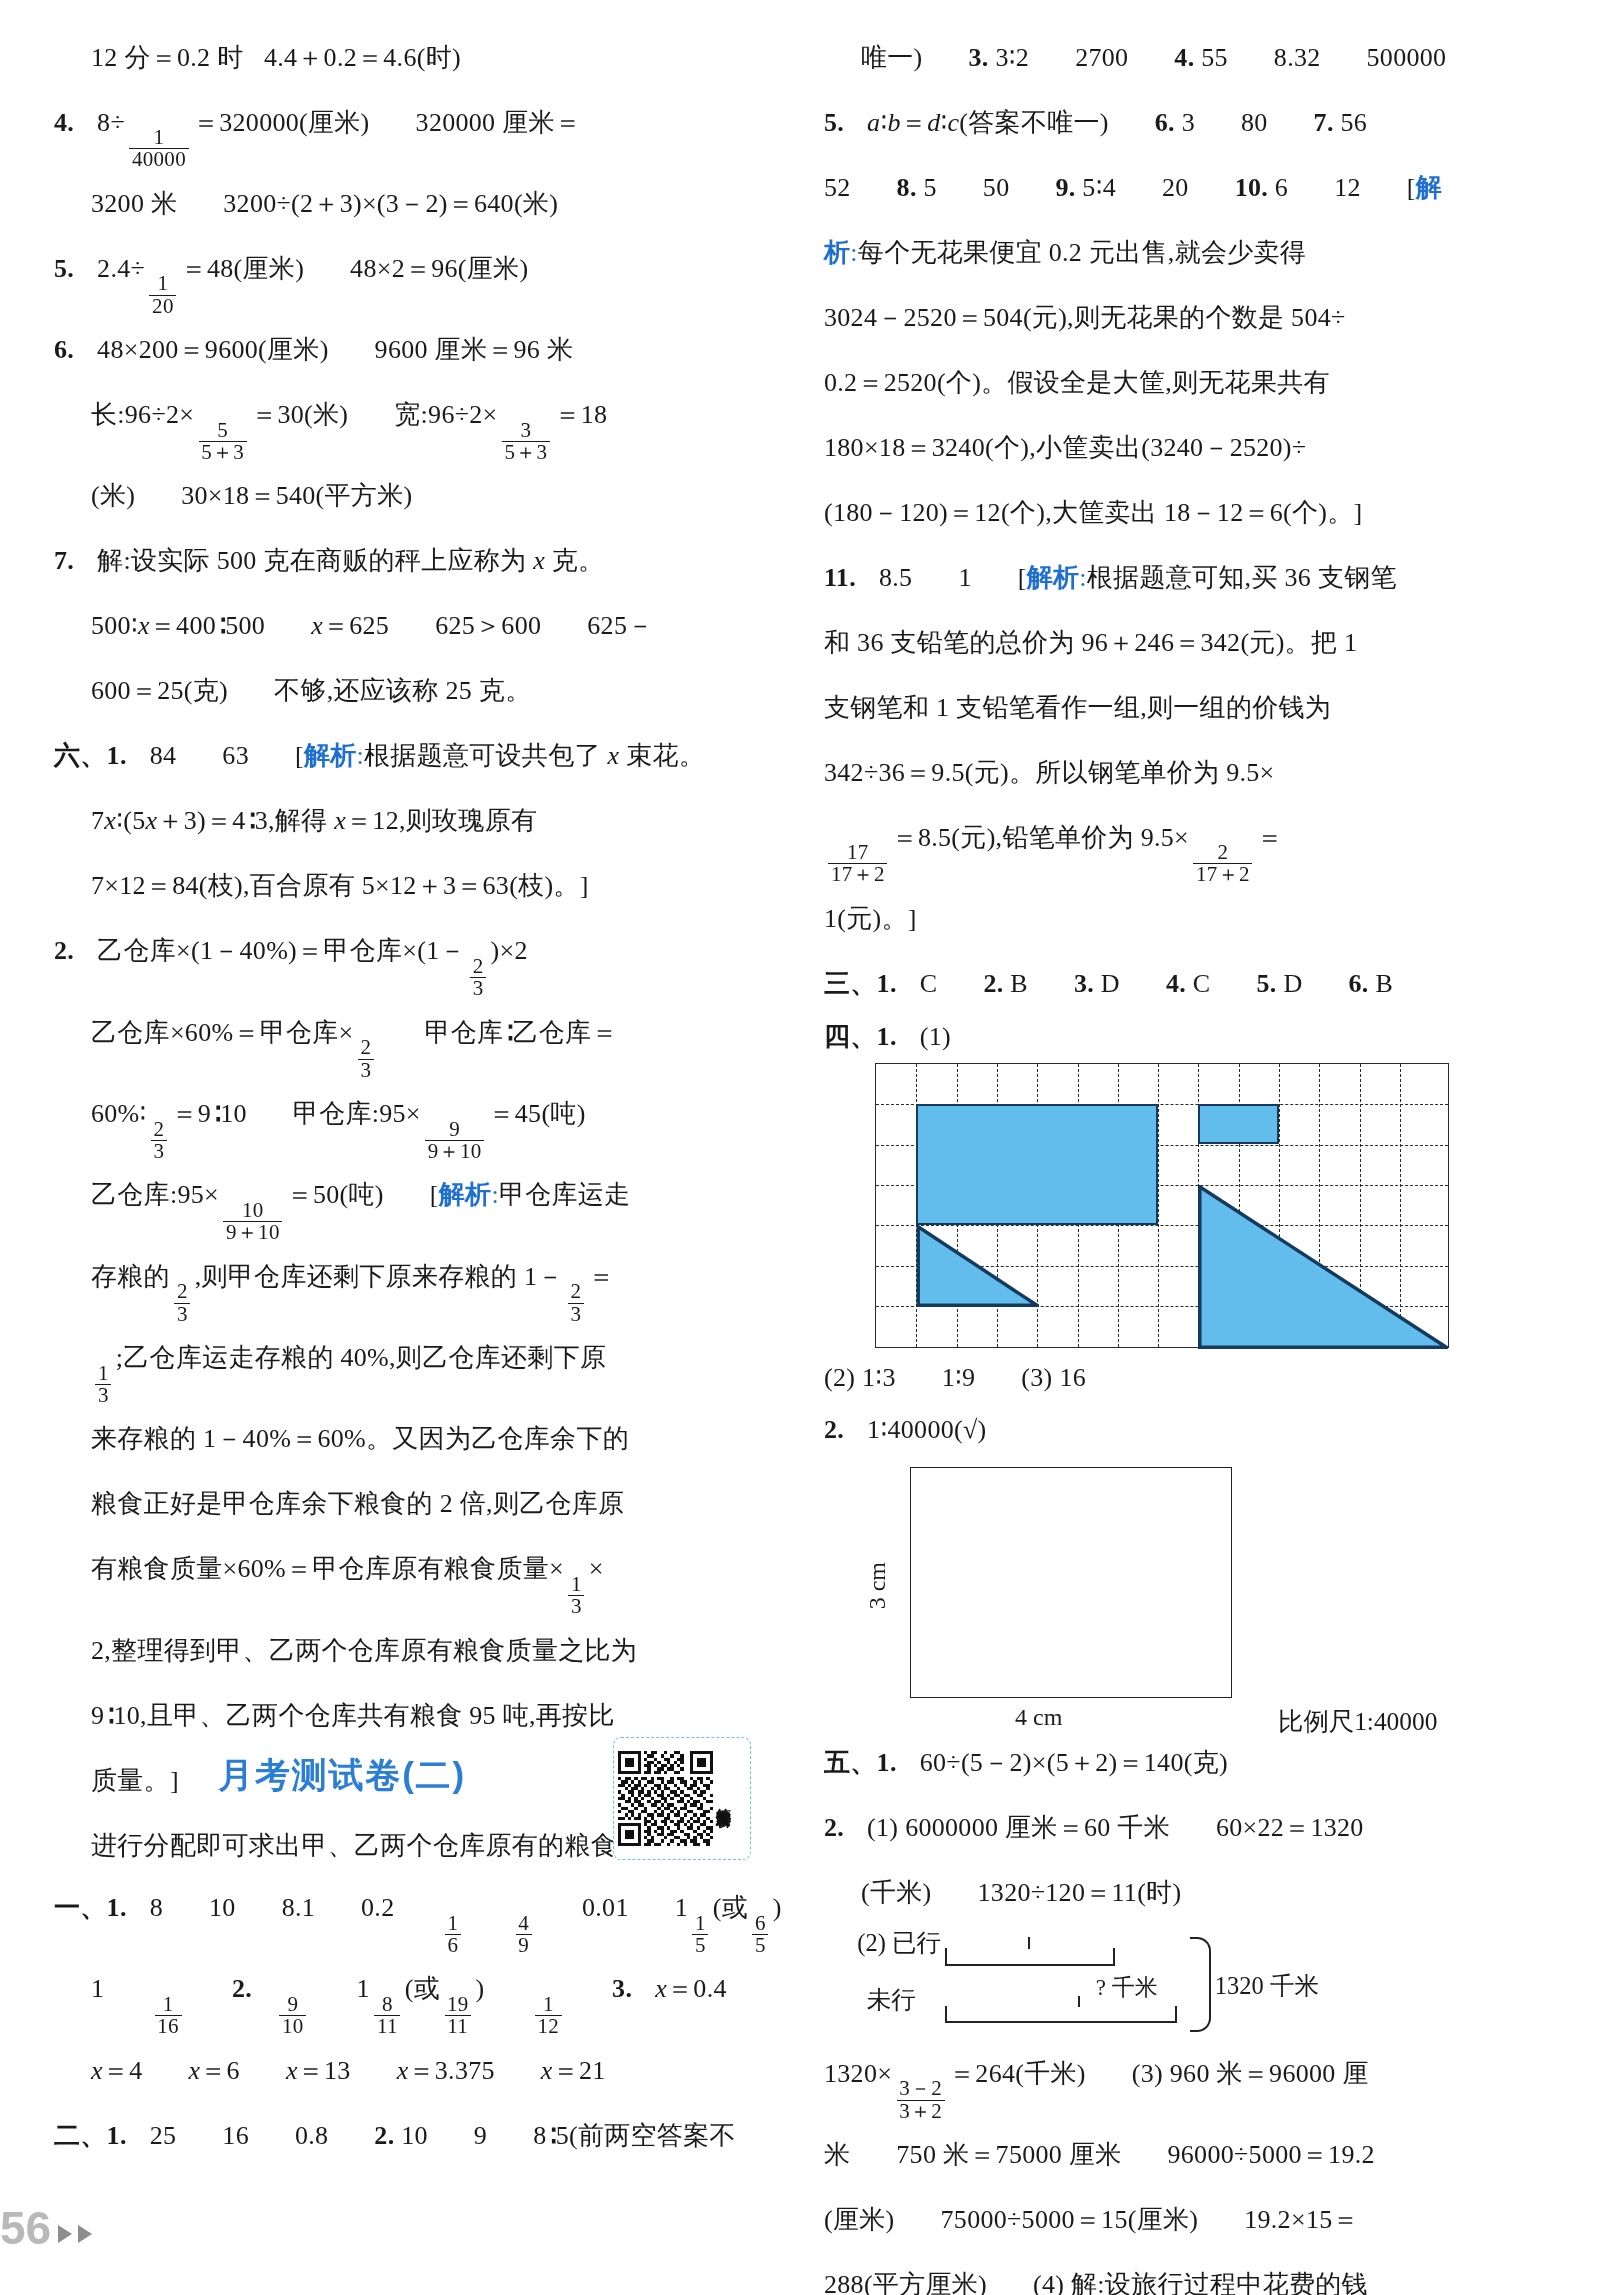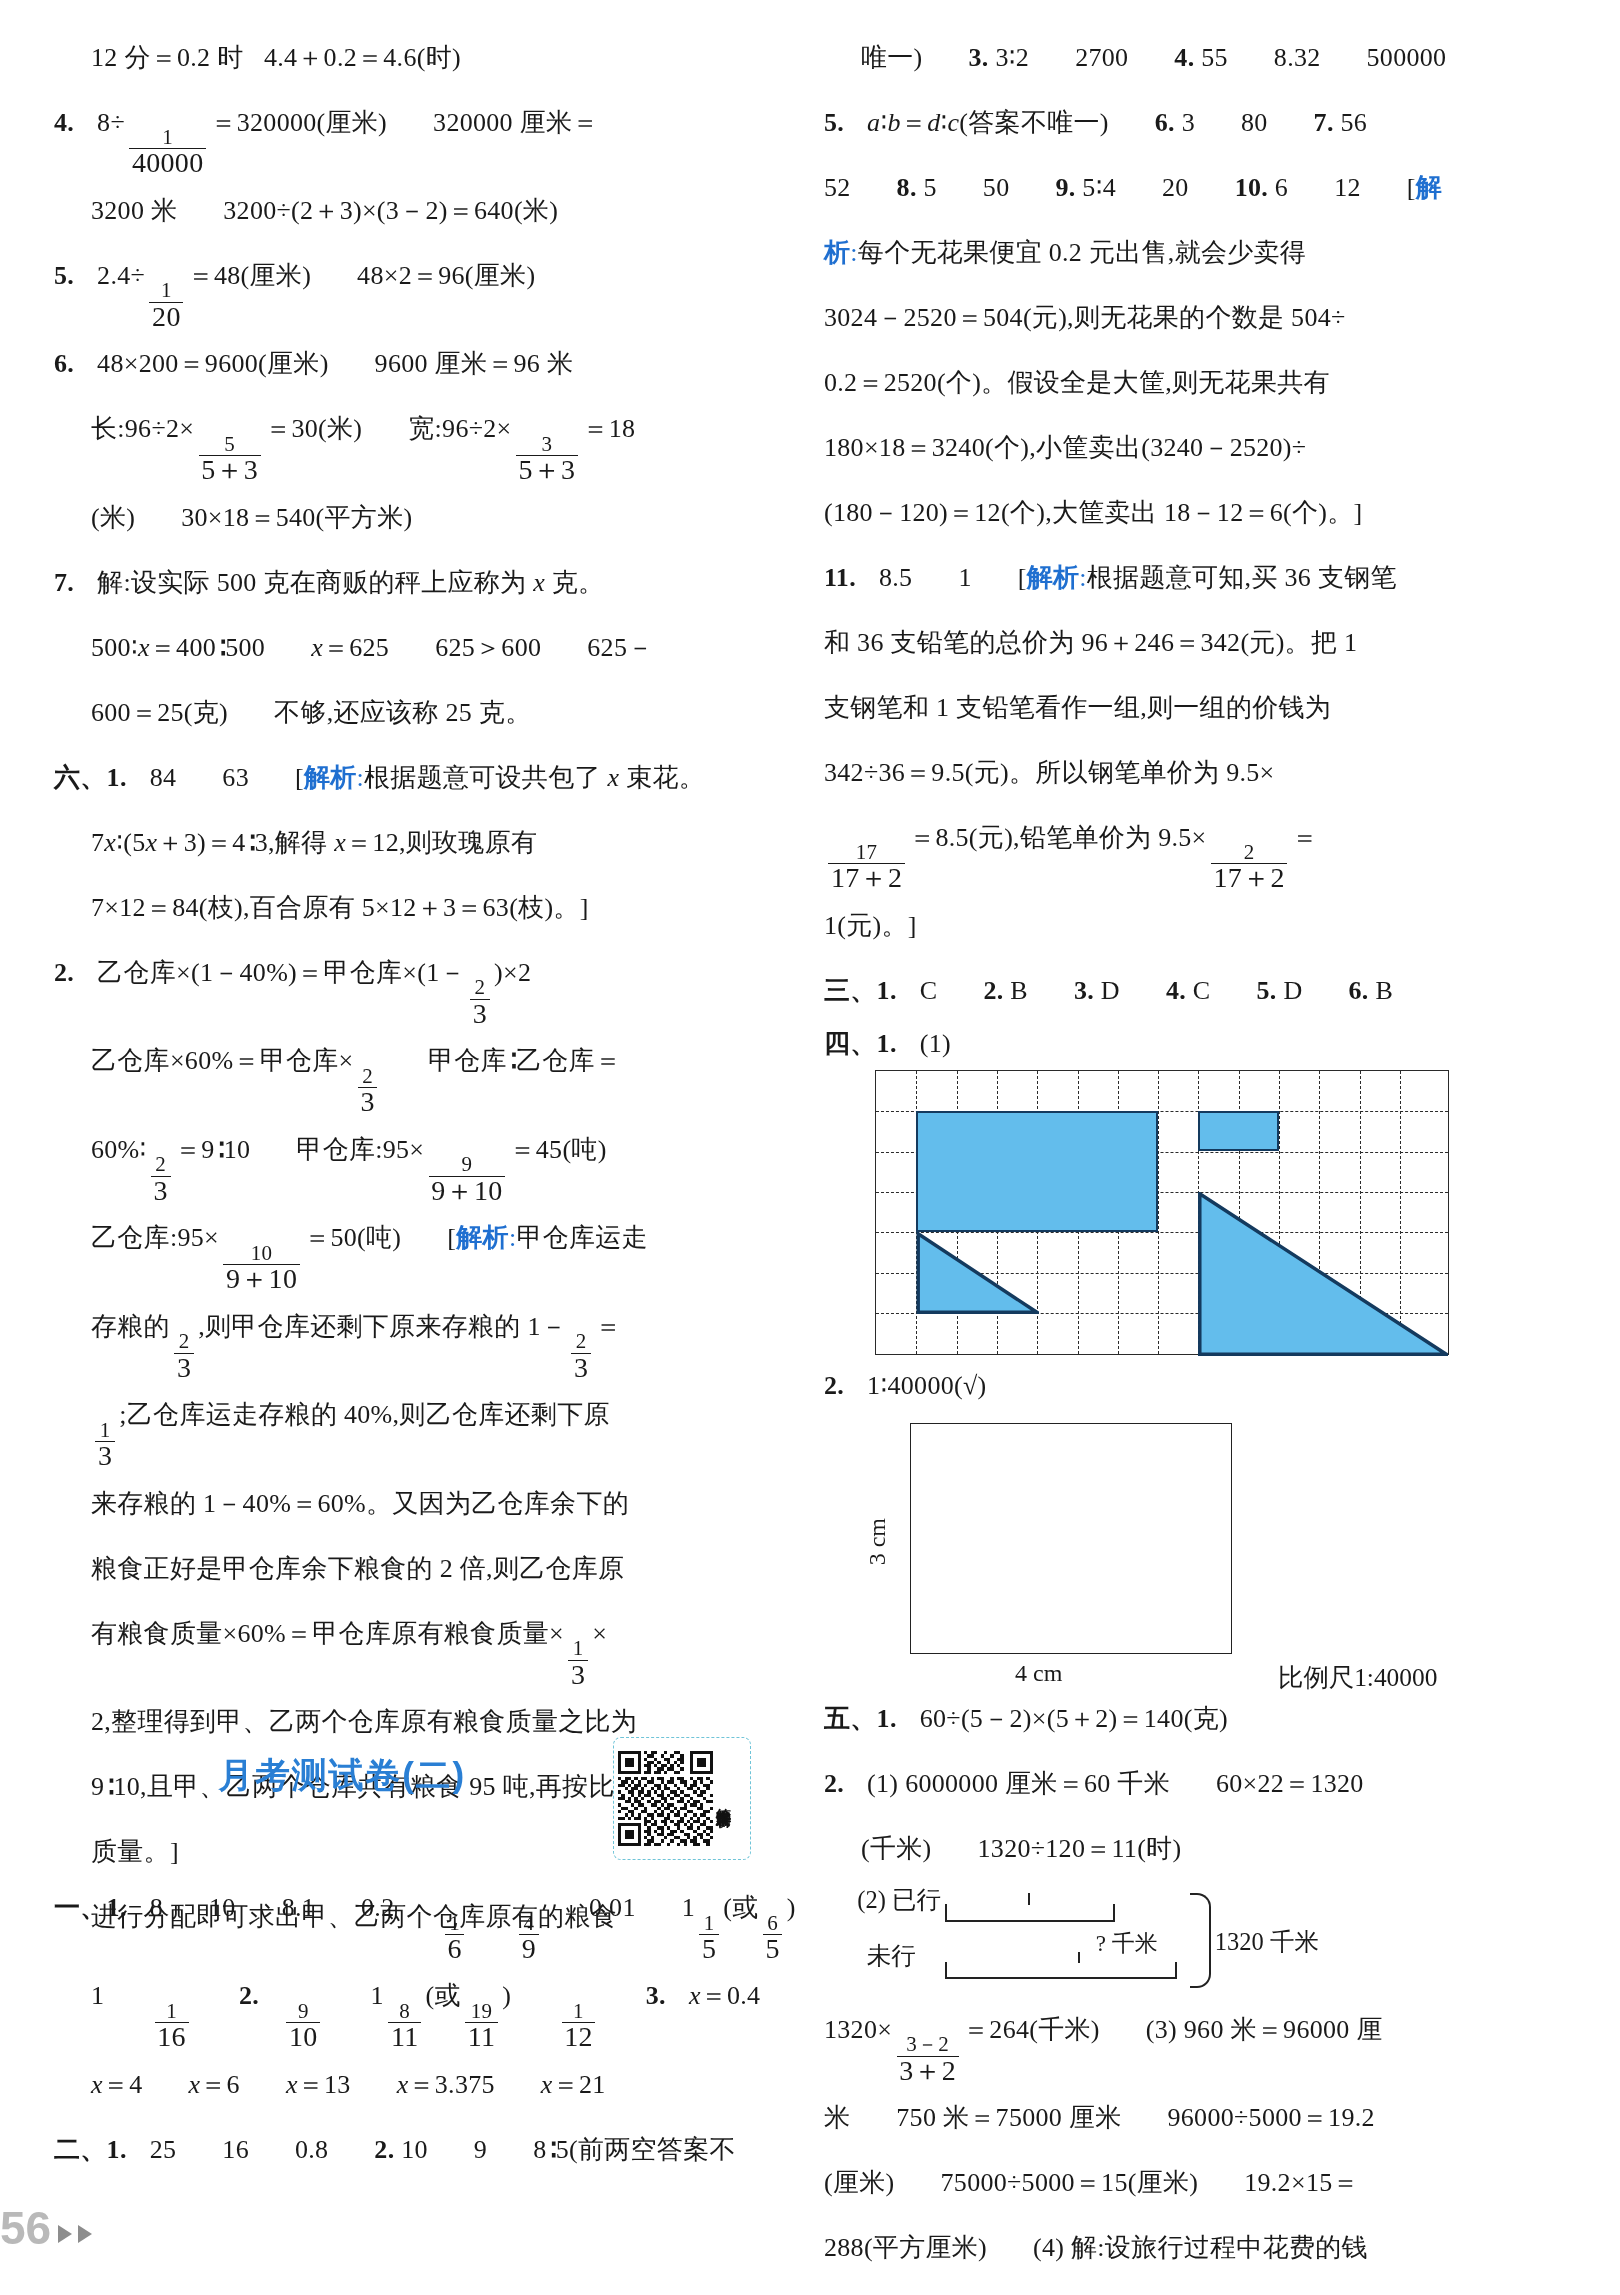--- a/index.html
+++ b/index.html
@@ -33,21 +33,21 @@
   .blu{color:#1f6fd0;}
   .sp{display:inline-block;width:23px;}
   .sp2{display:inline-block;width:46px;}
 
   
   .fr{
     display:inline-flex;flex-direction:column;align-items:center;
     vertical-align:-0.52em;margin:0 4.4px;line-height:1.02;
   }
   .fr .n{font-size:21px;padding:0 2.6px;}
-  .fr .d{font-size:28px;padding:0 2.6px;border-top:1.8px solid #1a1a1a;}
+  .fr .d{font-size:21px;padding:0 2.6px;border-top:1.8px solid #1a1a1a;}
 
   
   .title-wrap{position:absolute;left:158px;top:1752px;width:368px;text-align:center;}
   .title{
     color:#2a7fd4;font-weight:bold;font-size:35px;
     font-family:"Liberation Sans","DejaVu Sans",sans-serif;
     letter-spacing:1.8px;
   }
   
   .qr-box{
@@ -605,20 +605,21 @@
 
       <svg class="tri" style="left:40px;top:161px;width:123px;height:82px;" viewBox="0 0 140 94">
         <polygon points="2,2 2,92 138,92" fill="#63bdec" stroke="#143a5e" stroke-width="4"></polygon>
       </svg>
 
       <svg class="tri" style="left:322px;top:121px;width:250px;height:164px;" viewBox="0 0 285 187">
         <polygon points="2,2 2,185 283,185" fill="#63bdec" stroke="#143a5e" stroke-width="4"></polygon>
       </svg>
     </div>
 
+    <div class="ln" style="padding-left:0;line-height:51px;">(2) 1∶3<span class="sp2"></span>1∶9<span class="sp2"></span>(3) 16</div>
 
     <div class="ln" style="padding-left:0;line-height:54px;">
       <span class="num">2.</span><span class="sp"></span>1∶40000(√)
     </div>
 
     <div class="rect-fig-wrap">
       <div class="rect-fig"></div>
       <span class="lbl-v">3 cm</span>
       <span class="lbl-h">4 cm</span>
       <span class="lbl-scale">比例尺1:40000</span>

